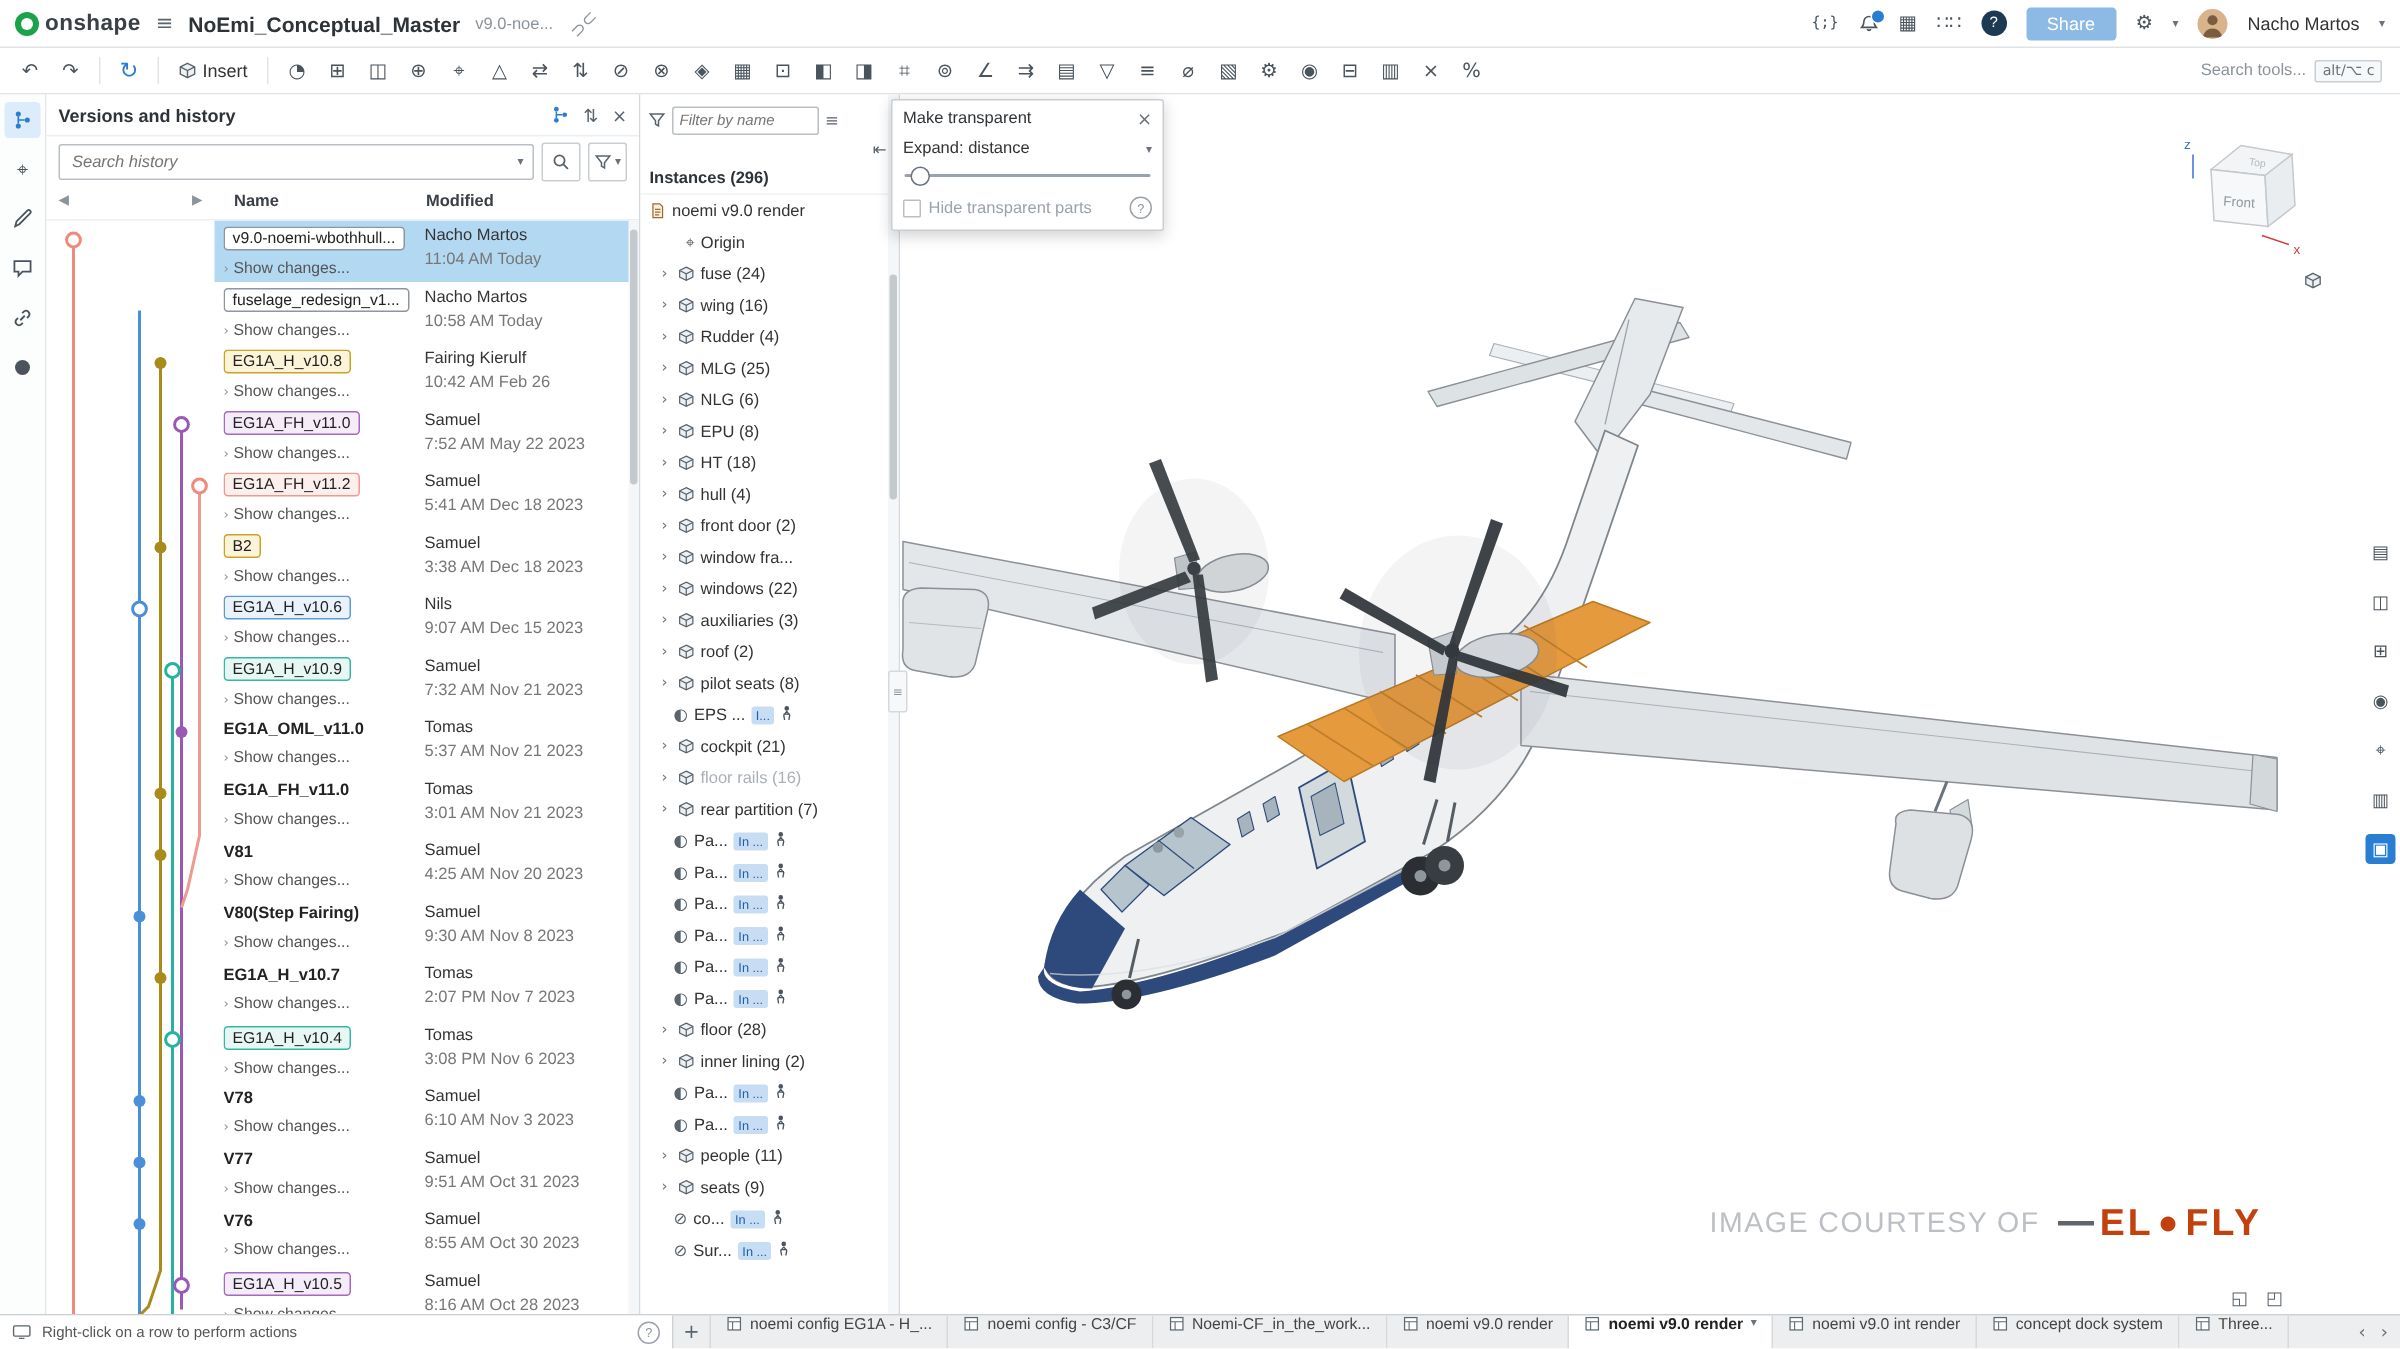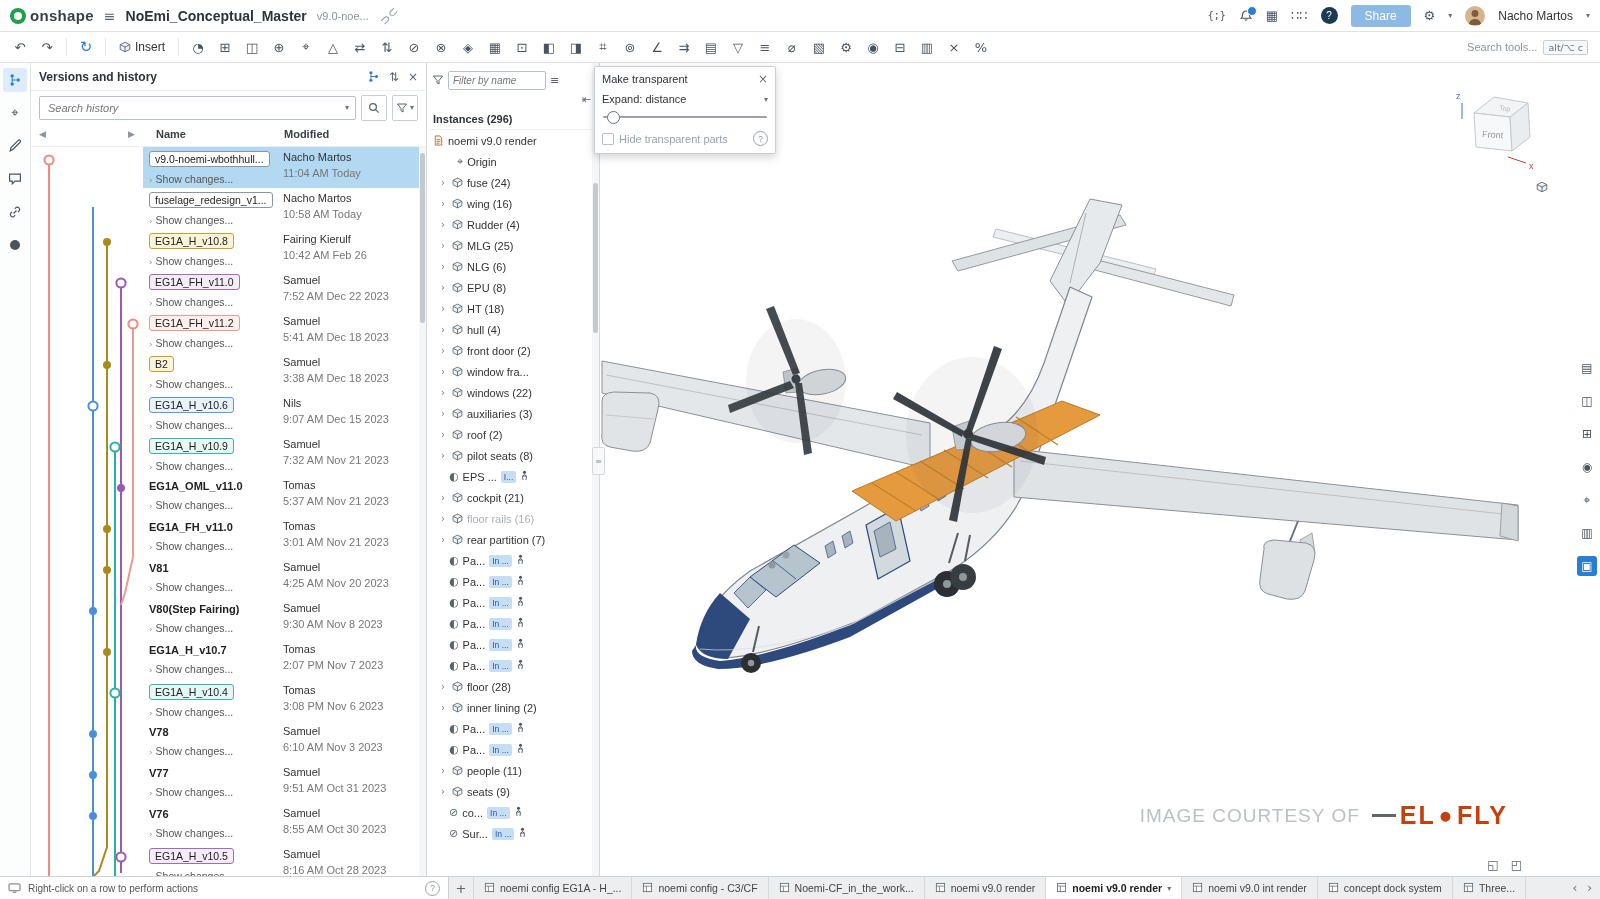--- a/index.html
+++ b/index.html
@@ -124,21 +124,21 @@
   
   .right-strip{width:26px;background:#fff;display:flex;flex-direction:column;align-items:center;padding-top:295px;gap:13px;}
   .rs-btn{width:20px;height:20px;display:flex;align-items:center;justify-content:center;color:#4a545c;font-size:12px;border-radius:3px;cursor:pointer;}
   .rs-btn.active{background:#2a7ed2;color:#fff;}
   
   .bottombar{position:absolute;left:0;right:0;bottom:0;height:22px;border-top:1px solid #ccd1d5;background:#eceef0;display:flex;align-items:stretch;}
   .status{width:432px;background:#fff;border-right:1px solid #ccd1d5;display:flex;align-items:center;gap:7px;padding:0 8px;font-size:10px;color:#555;}
   .status .ic svg{width:13px;height:10px;}
   .plus-tab{width:24px;display:flex;align-items:center;justify-content:center;color:#5a646c;font-size:13px;border-right:1px solid #d6dadd;cursor:pointer;}
   .tabs{flex:1;display:flex;overflow:hidden;}
-  .tab{display:flex;align-items:center;gap:5px;padding:0 10px;font-size:10.5px;color:#444;border-right:1px solid #d6dadd;background:#eceef0;white-space:nowrap;cursor:pointer;}
+  .tab{display:flex;align-items:flex-start;gap:5px;padding:0 10px;font-size:10.5px;color:#444;border-right:1px solid #d6dadd;background:#eceef0;white-space:nowrap;cursor:pointer;}
   .tab.active{background:#fff;color:#222;font-weight:bold;}
   .tab .tico svg{width:11px;height:11px;}
   .tabnav{display:flex;align-items:center;gap:10px;padding:0 8px;color:#6a737b;font-size:12px;}
 </style>
 </head>
 <body>
 
 <div class="app">
 
   <header class="topbar">
@@ -351,21 +351,21 @@
               <div class="vname"><span class="chip b-olive">EG1A_H_v10.8</span><div class="vshow"><span class="chev glyph">›</span>Show changes...</div></div>
               <div class="vmeta">
                 <div class="vauthor">Fairing Kierulf</div>
                 <div class="vtime">10:42 AM Feb 26</div>
               </div>
             </div>
             <div class="vrow">
               <div class="vname"><span class="chip b-purple">EG1A_FH_v11.0</span><div class="vshow"><span class="chev glyph">›</span>Show changes...</div></div>
               <div class="vmeta">
                 <div class="vauthor">Samuel</div>
-                <div class="vtime">7:52 AM Dec 22 2023</div>
+                <div class="vtime">7:52 AM May 22 2023</div>
               </div>
             </div>
             <div class="vrow">
               <div class="vname"><span class="chip b-salmon">EG1A_FH_v11.2</span><div class="vshow"><span class="chev glyph">›</span>Show changes...</div></div>
               <div class="vmeta">
                 <div class="vauthor">Samuel</div>
                 <div class="vtime">5:41 AM Dec 18 2023</div>
               </div>
             </div>
             <div class="vrow">

